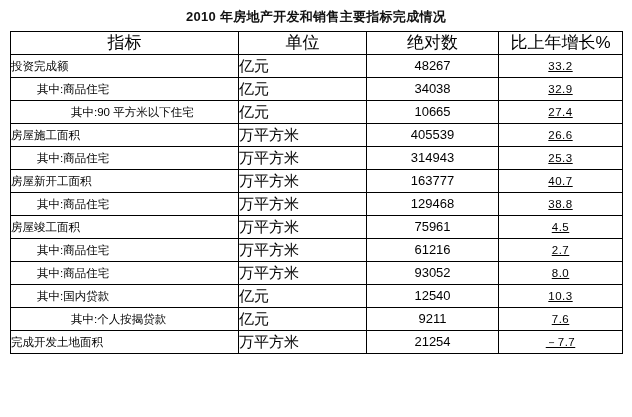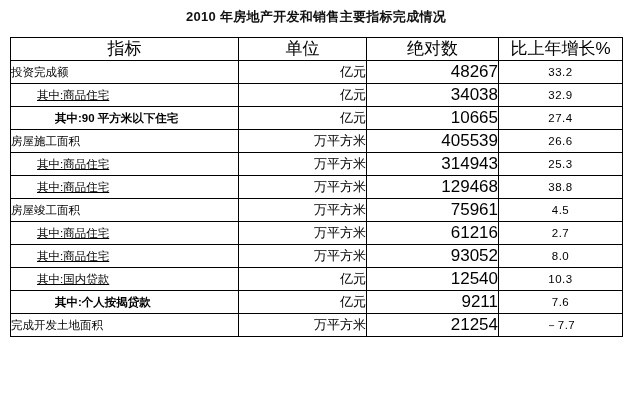--- a/index.html
+++ b/index.html
@@ -19,21 +19,21 @@
     width: 632px;
     height: 417px;
     box-sizing: border-box;
     padding: 6px 10px 0 10px;
   }
   .doc-title {
     text-align: center;
     font-size: 13px;
     font-weight: bold;
     letter-spacing: 0.3px;
-    margin: 2px 0 11px 0;
+    margin: 2px 0 5px 0;
     color: #111;
     font-family: "Liberation Sans", "DejaVu Sans", sans-serif;
   }
   table.data-table {
     width: 612px;
     border-collapse: collapse;
     table-layout: fixed;
     font-size: 11px;
     border: 1.6px solid #000;
   }
@@ -59,41 +59,41 @@
   td.ind {
     text-align: left;
     padding-left: 10px;
     font-weight: bold;
     font-size: 11.5px;
     margin-top: 40px;
   }
   td.ind.lvl1 {
     padding-left: 26px;
     font-weight: normal;
-    text-decoration: underline;
   }
   td.ind.lvl2 {
-    padding-left: 44px;
-    font-weight: bold;
+    padding-left: 60px;
+    font-weight: normal;
   }
   td.unit {
-    text-align: right;
+    text-align: left;
     font-weight: bold;
-    font-size: 13px;
+    font-size: 15px;
   }
   td.num {
-    text-align: right;
-    font-size: 17px;
+    text-align: center;
+    font-size: 13px;
     font-family: "Liberation Serif", "DejaVu Serif", serif;
   }
   td.growth {
     text-align: center;
     font-size: 11.5px;
     font-family: "Liberation Serif", "DejaVu Serif", serif;
     letter-spacing: 0.5px;
+    text-decoration: underline;
   }
 </style>
 </head>
 <body>
 
 <div class="page">
 
   <div class="doc-title">2010 年房地产开发和销售主要指标完成情况</div>
 
   <table class="data-table">
@@ -136,20 +136,26 @@
           <td class="num">405539</td>
           <td class="growth">26.6</td>
         </tr>
         <tr>
           <td class="ind lvl1">其中:商品住宅</td>
           <td class="unit">万平方米</td>
           <td class="num">314943</td>
           <td class="growth">25.3</td>
         </tr>
         <tr>
+          <td class="ind">房屋新开工面积</td>
+          <td class="unit">万平方米</td>
+          <td class="num">163777</td>
+          <td class="growth">40.7</td>
+        </tr>
+        <tr>
           <td class="ind lvl1">其中:商品住宅</td>
           <td class="unit">万平方米</td>
           <td class="num">129468</td>
           <td class="growth">38.8</td>
         </tr>
         <tr>
           <td class="ind">房屋竣工面积</td>
           <td class="unit">万平方米</td>
           <td class="num">75961</td>
           <td class="growth">4.5</td>

